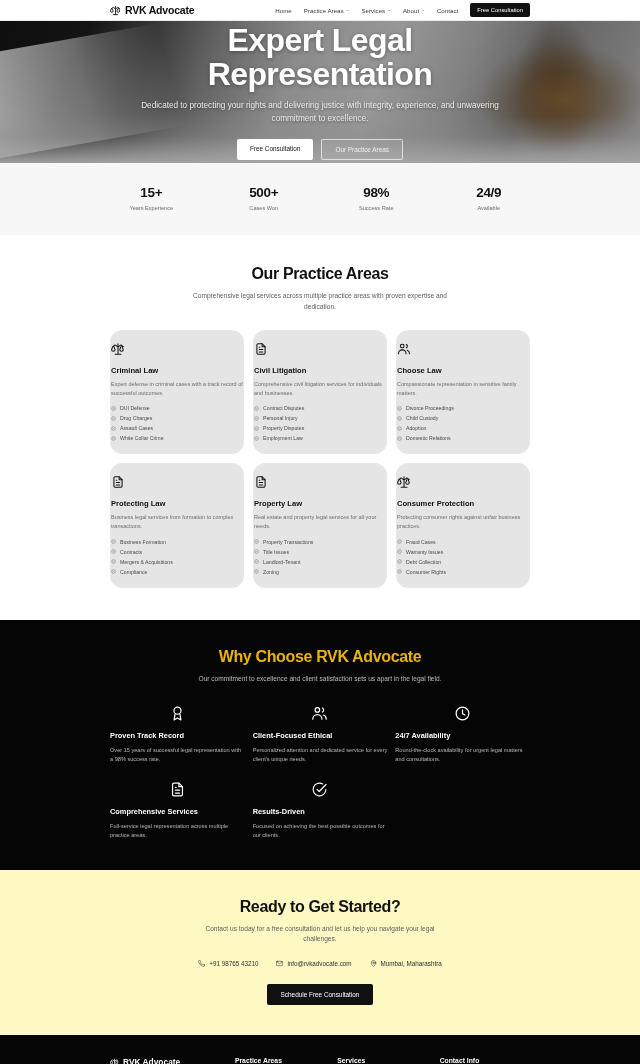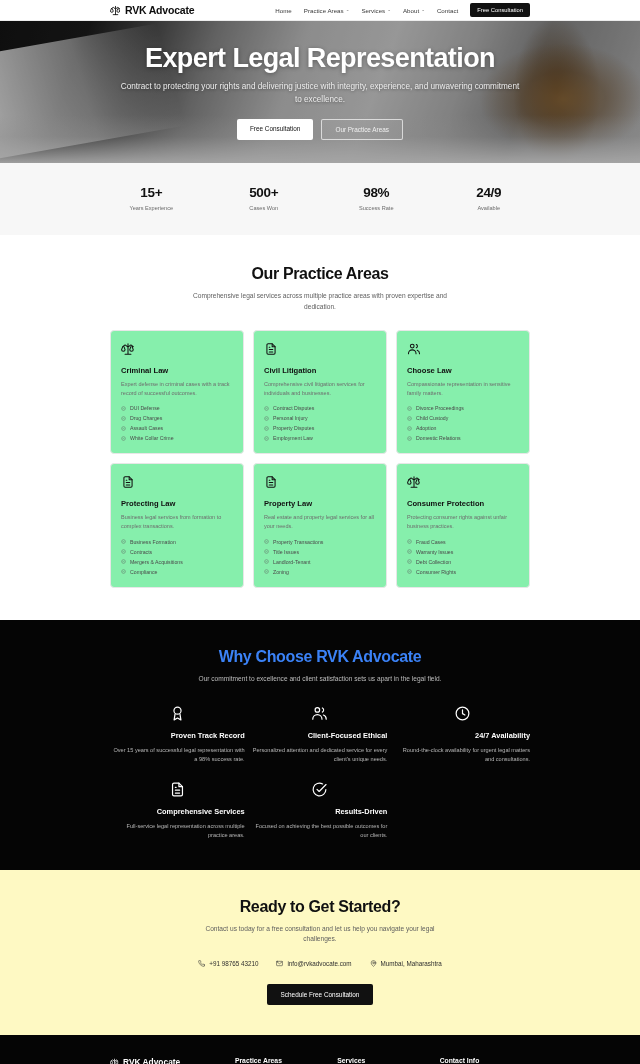--- a/index.html
+++ b/index.html
@@ -58,21 +58,21 @@
     background: linear-gradient(75deg, rgba(255,255,255,0.92) 0%, rgba(240,240,240,0.6) 40%, rgba(30,30,30,0.0) 75%);
     transform: skewY(-10deg);
   }
   .hero-photo::after {
     content: ""; position: absolute; left: 0; bottom: 0; width: 100%; height: 34%;
     background: linear-gradient(0deg, rgba(238,238,238,0.95) 0%, rgba(200,200,200,0.35) 55%, rgba(255,255,255,0) 100%);
   }
   .hero-scrim { position: absolute; inset: 0; background: rgba(0,0,0,0.30); }
   .hero-content { position: relative; z-index: 2; width: 100%; text-align: center; padding: 0 120px; }
   .hero-title {
-    font-size: 27px; font-weight: bold; color: #ffffff; letter-spacing: -0.6px;
+    font-size: 32px; font-weight: bold; color: #ffffff; letter-spacing: -0.6px;
     line-height: 1.05; text-shadow: 0 1px 4px rgba(0,0,0,0.35);
   }
   .hero-sub {
     margin-top: 9px; font-size: 8.2px; line-height: 1.55; color: #ededed;
     text-shadow: 0 1px 3px rgba(0,0,0,0.4);
   }
   .hero-buttons { margin-top: 13px; display: flex; justify-content: center; gap: 8px; }
   .btn-white {
     background: #ffffff; color: #111111; font-size: 6.4px; padding: 6px 13px;
     border-radius: 2px; cursor: pointer; white-space: nowrap;
@@ -101,39 +101,39 @@
     margin: 8px auto 0; max-width: 255px; text-align: center;
     font-size: 6.6px; line-height: 1.65; color: #5e5e5e;
   }
 
   
   .cards {
     margin-top: 17px; display: grid; grid-template-columns: repeat(3, 1fr);
     gap: 9px; padding-bottom: 32px;
   }
   .card {
-    background: #86efac; border: 1px solid #e7e7e7; border-radius: 4px;
-    padding: 11px 10px 12px; cursor: pointer;
+    background: #e5e5e5; border: 1px solid #e7e7e7; border-radius: 12px;
+    padding: 11px 0 12px; cursor: pointer;
   }
   .card-icon { width: 14px; height: 14px; display: block; color: #111111; }
   .card-title { margin-top: 10px; font-size: 7.6px; font-weight: bold; color: #111111; }
   .card-desc { margin-top: 5px; font-size: 5.5px; line-height: 1.6; color: #6d6d6d; }
   .card-list { margin-top: 8px; display: flex; flex-direction: column; gap: 4px; }
   .card-li { display: flex; align-items: center; gap: 4px; font-size: 5.2px; color: #4a4a4a; }
   .tick { width: 5px; height: 5px; flex: none; color: #5c5c5c; }
 
   
   .dark { background: #050505; color: #ffffff; padding: 28px 110px 30px; }
-  .dark .sec-title { color: #3b82f6; }
+  .dark .sec-title { color: #eab308; }
   .dark .sec-sub { color: #bdbdbd; }
   .features {
     margin-top: 20px; display: grid; grid-template-columns: repeat(3, 1fr);
     gap: 17px 8px;
   }
-  .feature { text-align: right; }
+  .feature { text-align: left; }
   .feat-icon { width: 17px; height: 17px; margin: 0 auto; display: block; color: #ffffff; }
   .feat-title { margin-top: 9px; font-size: 7.4px; font-weight: bold; color: #ffffff; }
   .feat-desc { margin-top: 6px; font-size: 5.6px; line-height: 1.6; color: #b7b7b7; }
 
   
   .cta { background: #fef9c3; padding: 28px 110px 30px; text-align: center; }
   .cta .sec-sub { max-width: 250px; }
   .contact-row {
     margin-top: 15px; display: flex; justify-content: center;
     align-items: center; gap: 18px; flex-wrap: wrap;
@@ -188,21 +188,21 @@
   </div>
 </div>
 
 <div class="hero">
   <div class="hero-bg">
     <div class="hero-photo"></div>
     <div class="hero-scrim"></div>
   </div>
   <div class="hero-content">
     <div class="hero-title">Expert Legal Representation</div>
-    <div class="hero-sub">Contract to protecting your rights and delivering justice with integrity, experience, and unwavering commitment to excellence.</div>
+    <div class="hero-sub">Dedicated to protecting your rights and delivering justice with integrity, experience, and unwavering commitment to excellence.</div>
     <div class="hero-buttons">
       <div class="btn-white">Free Consultation</div>
       <div class="btn-outline">Our Practice Areas</div>
     </div>
   </div>
 </div>
 
 <div class="stats">
   <div>
     <div class="stat-value">15+</div>

